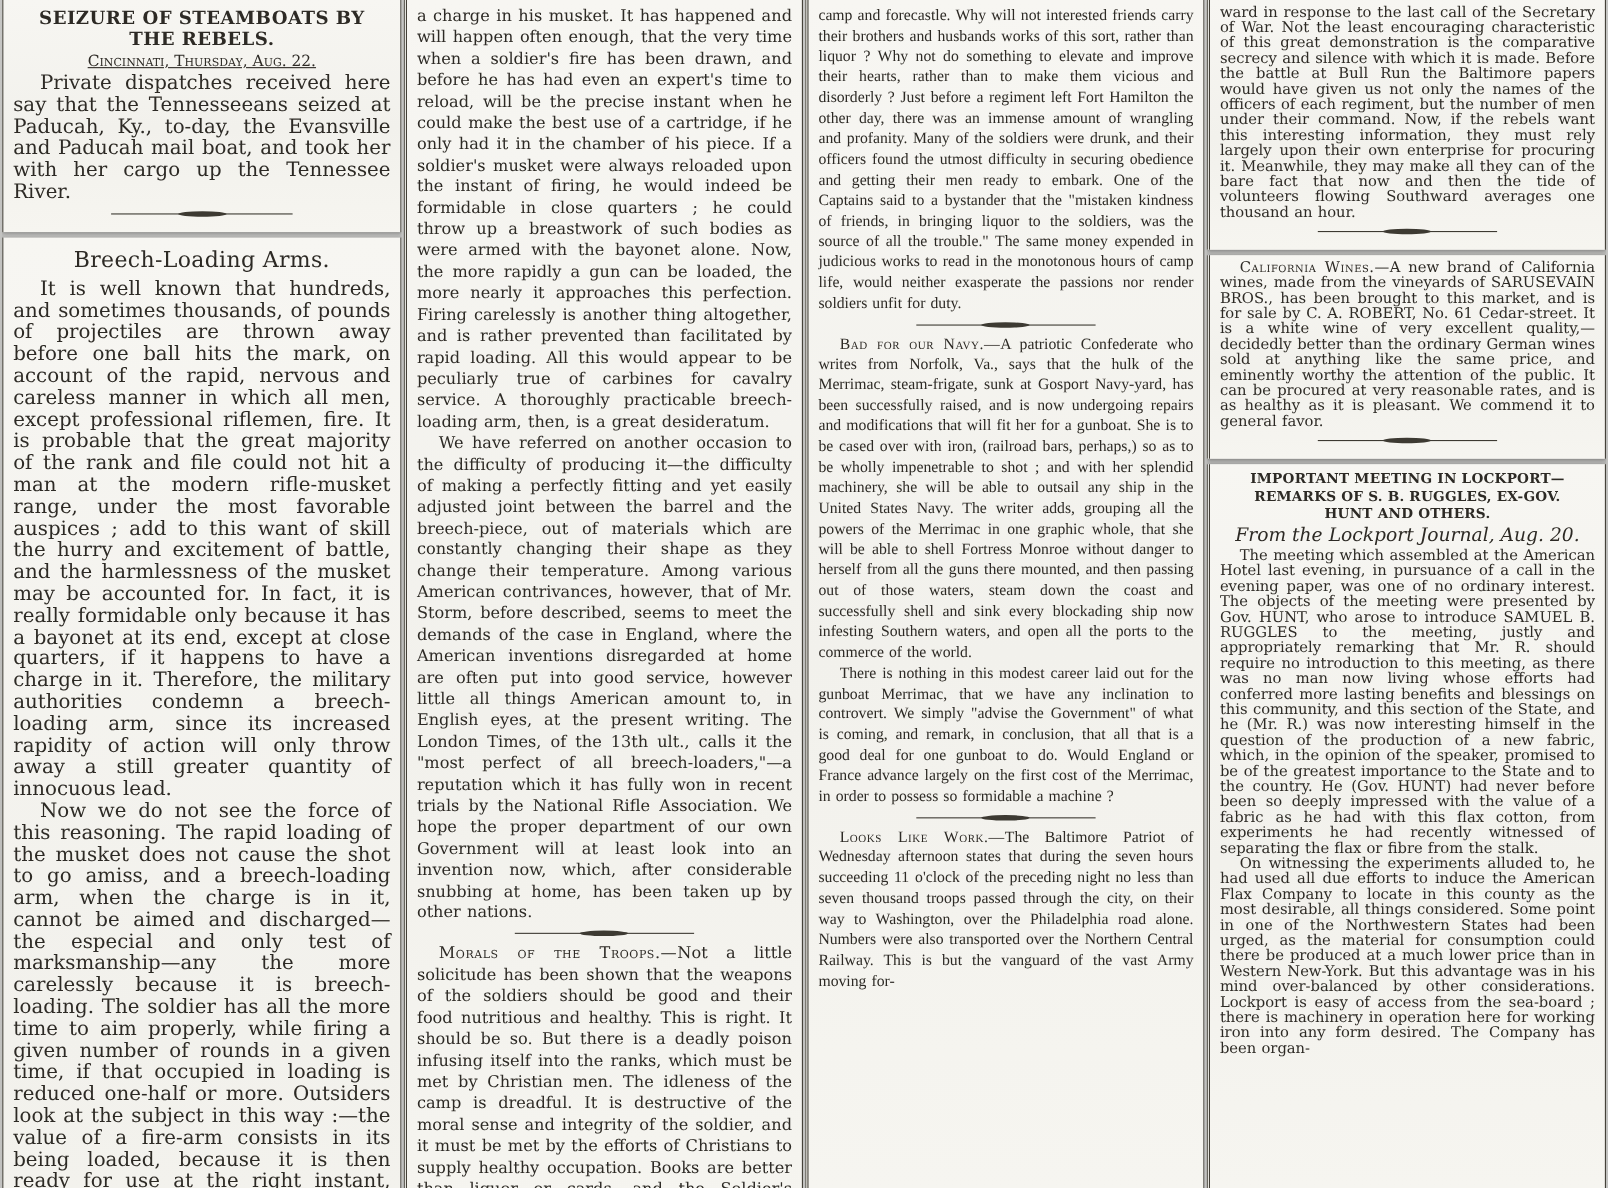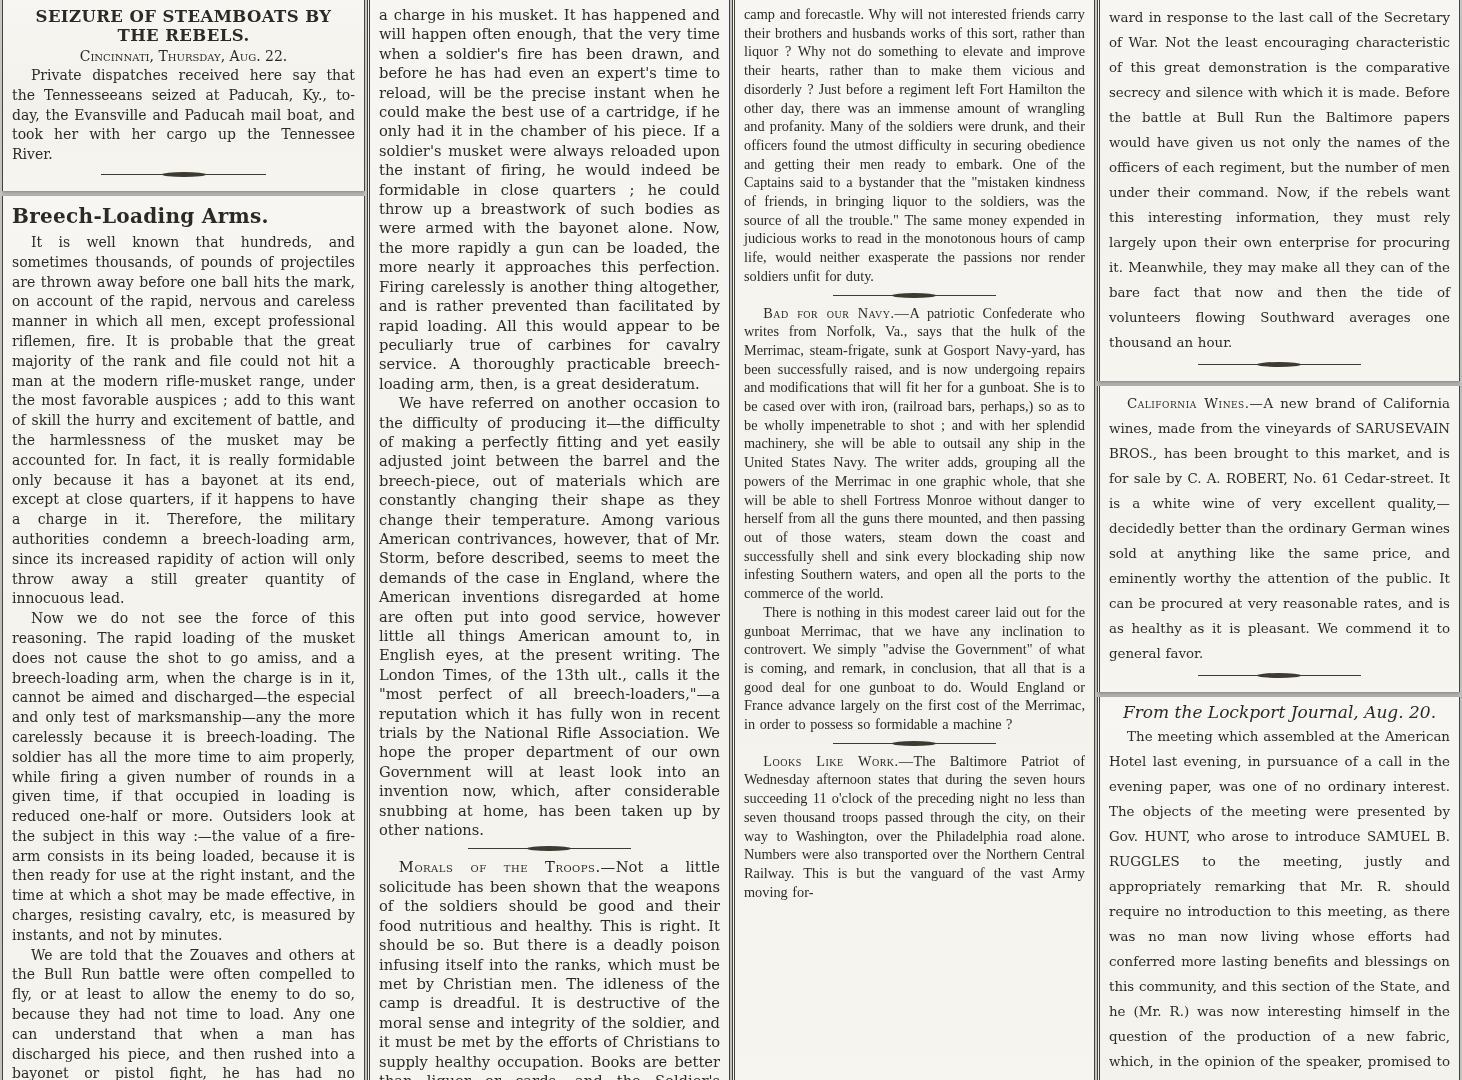--- a/index.html
+++ b/index.html
@@ -31,49 +31,51 @@
     padding: 5px 9px 8px 9px;
     color: #2d2a25;
   }
   .col-2 .clip, .col-3 .clip, .col-4 .clip { border-left: 3px double #434037; }
   .grow { flex: 1 1 auto; }
 
   .body {
     margin: 0;
     text-align: justify;
     text-indent: 1.35em;
-    font-size: 14px;
+    font-size: 18px;
     line-height: 19.8px;
     word-spacing: 1px;
   }
   .noindent { text-indent: 0; }
   .col-2 .body { font-size: 14.7px; line-height: 19.4px; }
   .col-3 .body { font-size: 14.3px; line-height: 18.7px; font-family: Liberation Serif, serif; }
-  .col-4 .body { font-size: 13.4px; line-height: 25px; word-spacing: 0.5px; }
+  .col-4 .body { font-size: 13.4px; line-height: 14px; word-spacing: 0.5px; }
 
   .lead { font-variant: small-caps; letter-spacing: 0.5px; }
 
   .head-line {
     margin: 2px 0 3px 0;
     text-align: center;
     font-weight: bold;
     font-size: 16.5px;
     letter-spacing: 0.4px;
   }
   .head-main {
     margin: 3px 0 5px 0;
-    font-weight: bold;
+    text-align: center;
+    font-weight: normal;
     font-size: 20px;
     letter-spacing: 0.3px;
   }
   .dateline {
     margin: 0 0 2px 0;
     text-align: center;
     font-variant: small-caps;
     font-size: 14px;
+    text-decoration: underline;
   }
   .subhead {
     margin: 0 10px 2px 10px;
     text-align: center;
     font-weight: bold;
     font-size: 12.4px;
     line-height: 16px;
     letter-spacing: 0.2px;
   }
   .source {
@@ -157,19 +159,20 @@
           <i></i>
         </div>
     </section>
     <section class="clip">
       <p class="body"><span class="lead">California Wines.—</span><span>A new brand of California wines, made from the vineyards of SARUSEVAIN BROS., has been brought to this market, and is for sale by C. A. ROBERT, No. 61 Cedar-street. It is a white wine of very excellent quality,—decidedly better than the ordinary German wines sold at anything like the same price, and eminently worthy the attention of the public. It can be procured at very reasonable rates, and is as healthy as it is pleasant. We commend it to general favor.</span></p>
       <div class="dinkus">
           <i></i>
         </div>
     </section>
     <section class="clip grow">
+      <p class="subhead">IMPORTANT MEETING IN LOCKPORT—REMARKS OF S. B. RUGGLES, EX-GOV. HUNT AND OTHERS.</p>
       <p class="source">From the Lockport Journal, Aug. 20.</p>
       <p class="body">The meeting which assembled at the American Hotel last evening, in pursuance of a call in the evening paper, was one of no ordinary interest. The objects of the meeting were presented by Gov. HUNT, who arose to introduce SAMUEL B. RUGGLES to the meeting, justly and appropriately remarking that Mr. R. should require no introduction to this meeting, as there was no man now living whose efforts had conferred more lasting benefits and blessings on this community, and this section of the State, and he (Mr. R.) was now interesting himself in the question of the production of a new fabric, which, in the opinion of the speaker, promised to be of the greatest importance to the State and to the country. He (Gov. HUNT) had never before been so deeply impressed with the value of a fabric as he had with this flax cotton, from experiments he had recently witnessed of separating the flax or fibre from the stalk.</p>
       <p class="body">On witnessing the experiments alluded to, he had used all due efforts to induce the American Flax Company to locate in this county as the most desirable, all things considered. Some point in one of the Northwestern States had been urged, as the material for consumption could there be produced at a much lower price than in Western New-York. But this advantage was in his mind over-balanced by other considerations. Lockport is easy of access from the sea-board ; there is machinery in operation here for working iron into any form desired. The Company has been organ-</p>
     </section>
   </div>
 
 </div>
 
 </body></html>

